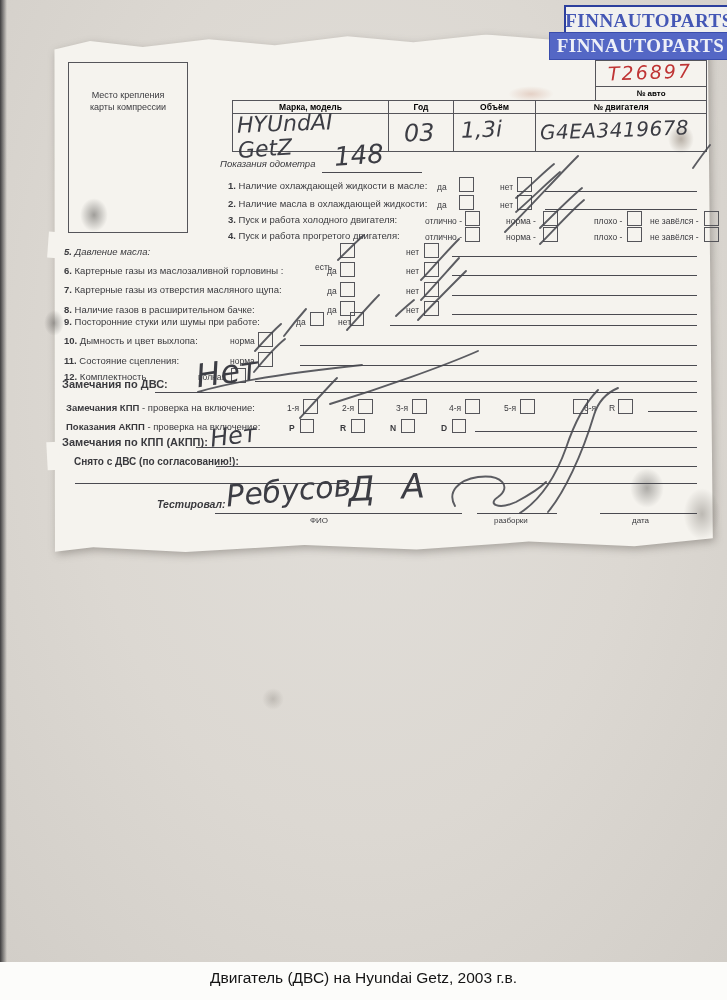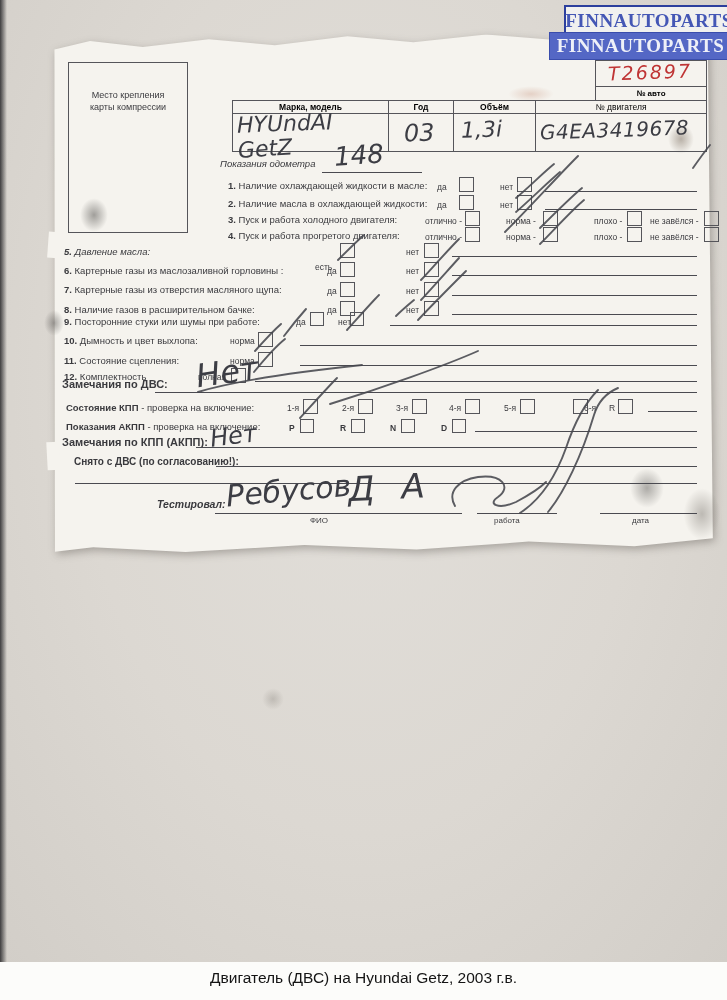--- a/index.html
+++ b/index.html
@@ -87,21 +87,21 @@
 
   <div class="cell" style="left:232px;top:100px;width:157px;height:14px;font-weight:bold;font-size:8.5px;">
       <span>Марка, модель</span>
     </div>
   <div class="cell" style="left:388px;top:100px;width:66px;height:14px;font-weight:bold;font-size:8.5px;">
       <span>Год</span>
     </div>
   <div class="cell" style="left:453px;top:100px;width:83px;height:14px;font-weight:bold;font-size:8.5px;">
       <span>Объём</span>
     </div>
-  <div class="cell" style="left:535px;top:100px;width:172px;height:14px;font-weight:normal;font-size:8.5px;">
+  <div class="cell" style="left:535px;top:100px;width:172px;height:14px;font-weight:bold;font-size:8.5px;">
       <span>№ двигателя</span>
     </div>
   <div class="cell" style="left:232px;top:113px;width:157px;height:39px;"></div>
   <div class="cell" style="left:388px;top:113px;width:66px;height:39px;"></div>
   <div class="cell" style="left:453px;top:113px;width:83px;height:39px;"></div>
   <div class="cell" style="left:535px;top:113px;width:172px;height:39px;"></div>
 
   <div class="hand" style="left:237px;top:113px;font-size:22px;transform:rotate(-2deg);">HYUndAI</div>
   <div class="hand" style="left:238px;top:138px;font-size:22px;transform:rotate(-4deg);">GetZ</div>
   <div class="hand" style="left:404px;top:121px;font-size:24px;transform:rotate(-2deg);">03</div>
@@ -193,21 +193,21 @@
 
   <div class="lbl" style="left:64px;top:371px;"><b>12.</b> <span>Комплектность</span></div>
   <span class="opt" style="left:198px;top:372px;">полная</span>
   <span class="box" style="left:231px;top:368px;width:15px;height:15px;"></span>
   <div class="hline" style="left:255px;top:381px;width:442px;"></div>
 
   <div class="lbl" style="left:62px;top:378px;font-size:11px;font-weight:bold;">Замечания по ДВС:</div>
   <div class="hline" style="left:155px;top:392px;width:542px;"></div>
   <div class="hand" style="left:196px;top:356px;font-size:32px;transform:rotate(-8deg);">Нет</div>
 
-  <div class="lbl" style="left:66px;top:402px;"><b>Состояние КПП</b><span> - проверка на включение:</span></div>
+  <div class="lbl" style="left:66px;top:402px;"><b>Замечания КПП</b><span> - проверка на включение:</span></div>
   <span class="opt" style="left:287px;top:403px;">1-я</span>
   <span class="box" style="left:303px;top:399px;width:15px;height:15px;"></span>
   <span class="opt" style="left:342px;top:403px;">2-я</span>
   <span class="box" style="left:358px;top:399px;width:15px;height:15px;"></span>
   <span class="opt" style="left:396px;top:403px;">3-я</span>
   <span class="box" style="left:412px;top:399px;width:15px;height:15px;"></span>
   <span class="opt" style="left:449px;top:403px;">4-я</span>
   <span class="box" style="left:465px;top:399px;width:15px;height:15px;"></span>
   <span class="opt" style="left:504px;top:403px;">5-я</span>
   <span class="box" style="left:520px;top:399px;width:15px;height:15px;"></span>
@@ -233,21 +233,21 @@
   <div class="hand" style="left:210px;top:424px;font-size:24px;transform:rotate(-7deg);">Нет</div>
 
   <div class="lbl" style="left:74px;top:456px;font-size:10px;font-weight:bold;">Снято с ДВС (по согласованию!):</div>
   <div class="hline" style="left:216px;top:466px;width:481px;"></div>
   <div class="hline" style="left:75px;top:483px;width:622px;"></div>
 
   <div class="lbl" style="left:157px;top:498px;font-size:10.5px;font-weight:bold;font-style:italic;">Тестировал:</div>
   <div class="hline" style="left:215px;top:513px;width:247px;"></div>
   <div class="lbl small" style="left:310px;top:516px;">ФИО</div>
   <div class="hline" style="left:477px;top:513px;width:80px;"></div>
-  <div class="lbl small" style="left:494px;top:516px;">работа</div>
+  <div class="lbl small" style="left:494px;top:516px;">разборки</div>
   <div class="hline" style="left:600px;top:513px;width:97px;"></div>
   <div class="lbl small" style="left:632px;top:516px;">дата</div>
   <div class="hand" style="left:226px;top:476px;font-size:30px;transform:rotate(-5deg);">Ребусов</div>
   <div class="hand" style="left:348px;top:470px;font-size:34px;transform:rotate(-3deg);letter-spacing:8px;">Д А</div>
 
   <svg id="pen-overlay" width="727" height="962" viewBox="0 0 727 962">
     <path d="M516,198 C528,188 544,172 554,164"></path>
     <path d="M516,212 C530,200 548,182 560,172"></path>
     <path d="M505,232 C530,207 558,176 578,156"></path>
     <path d="M540,228 C552,216 570,198 582,188"></path>

